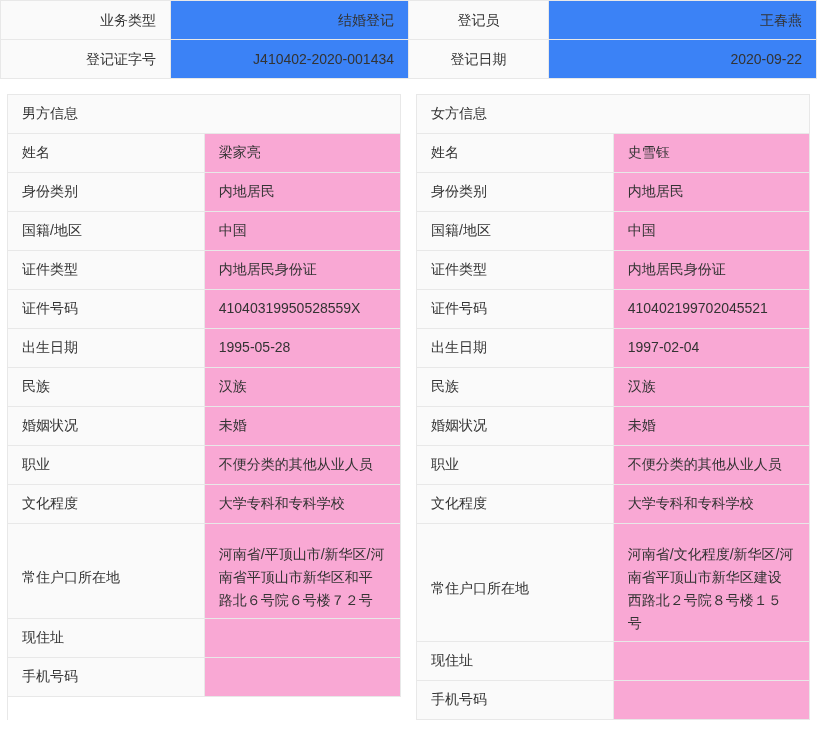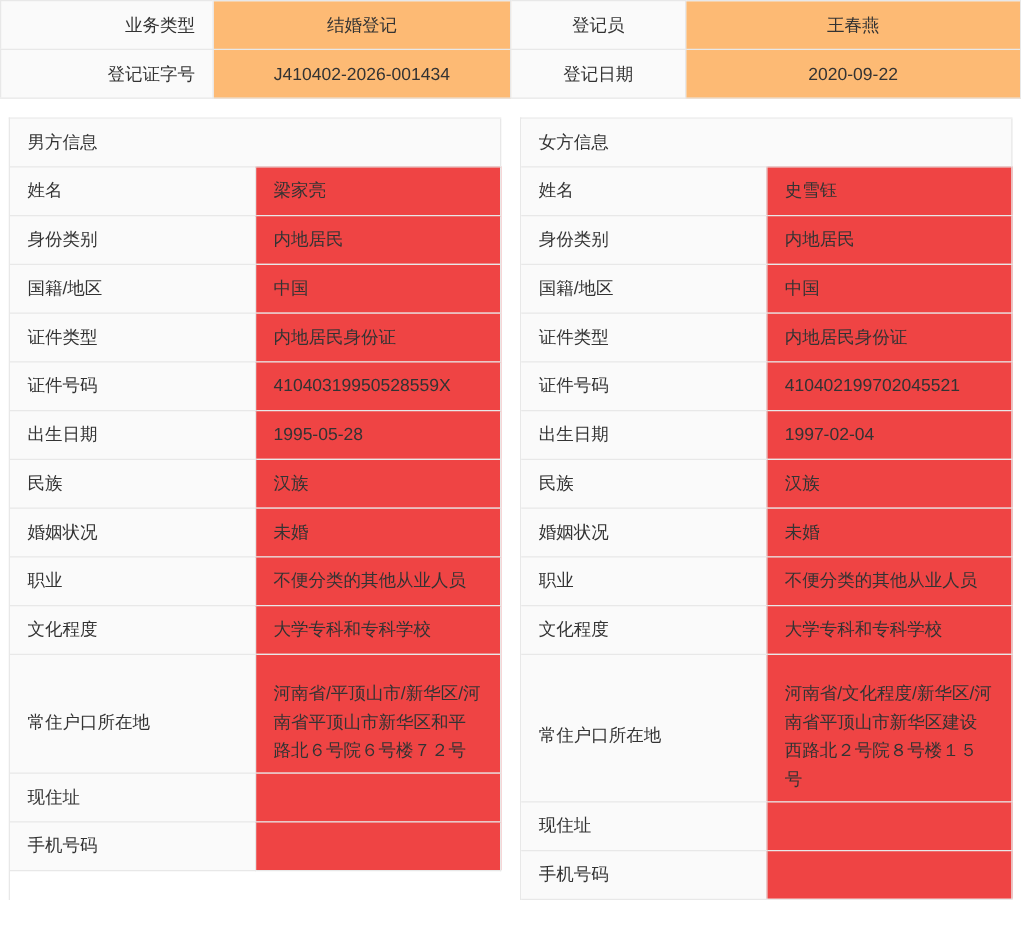--- a/index.html
+++ b/index.html
@@ -42,23 +42,23 @@
     line-height: 20px;
     vertical-align: middle;
   }
   td.lbl {
     background: #fafafa;
     color: #333;
     text-align: right;
     padding-right: 16px;
   }
   td.val {
-    background: #fdba74;
+    background: #3b82f6;
     color: #333;
-    text-align: center;
+    text-align: right;
   }
   .top .lbl { width: 170px; }
   .top .val-a { width: 238px; }
   .top .lbl-b { width: 140px; text-align: center; }
 
   
   .panels {
     display: flex;
     gap: 15px;
     padding: 15px 7px 0 7px;
@@ -92,21 +92,21 @@
     height: 38px;
     color: #333;
   }
   .panel td.lbl {
     width: 152px;
     background: #fafafa;
     text-align: left;
     padding-right: 16px;
   }
   .panel td.val {
-    background: #ef4444;
+    background: #f9a8d4;
     text-align: left;
   }
   td.multiline {
     height: 77px;
     line-height: 23px;
     padding-top: 19px;
     padding-bottom: 6px;
   }
   td.multiline.lbl {
     vertical-align: middle;
@@ -120,21 +120,21 @@
   <table class="tbl top">
     <tbody>
       <tr>
         <td class="lbl">业务类型</td>
         <td class="val val-a">结婚登记</td>
         <td class="lbl lbl-b">登记员</td>
         <td class="val">王春燕</td>
       </tr>
       <tr>
         <td class="lbl">登记证字号</td>
-        <td class="val val-a">J410402-2026-001434</td>
+        <td class="val val-a">J410402-2020-001434</td>
         <td class="lbl lbl-b">登记日期</td>
         <td class="val">2020-09-22</td>
       </tr>
     </tbody>
   </table>
 
   <div class="panels">
 
     <div class="panel">
       <table>

